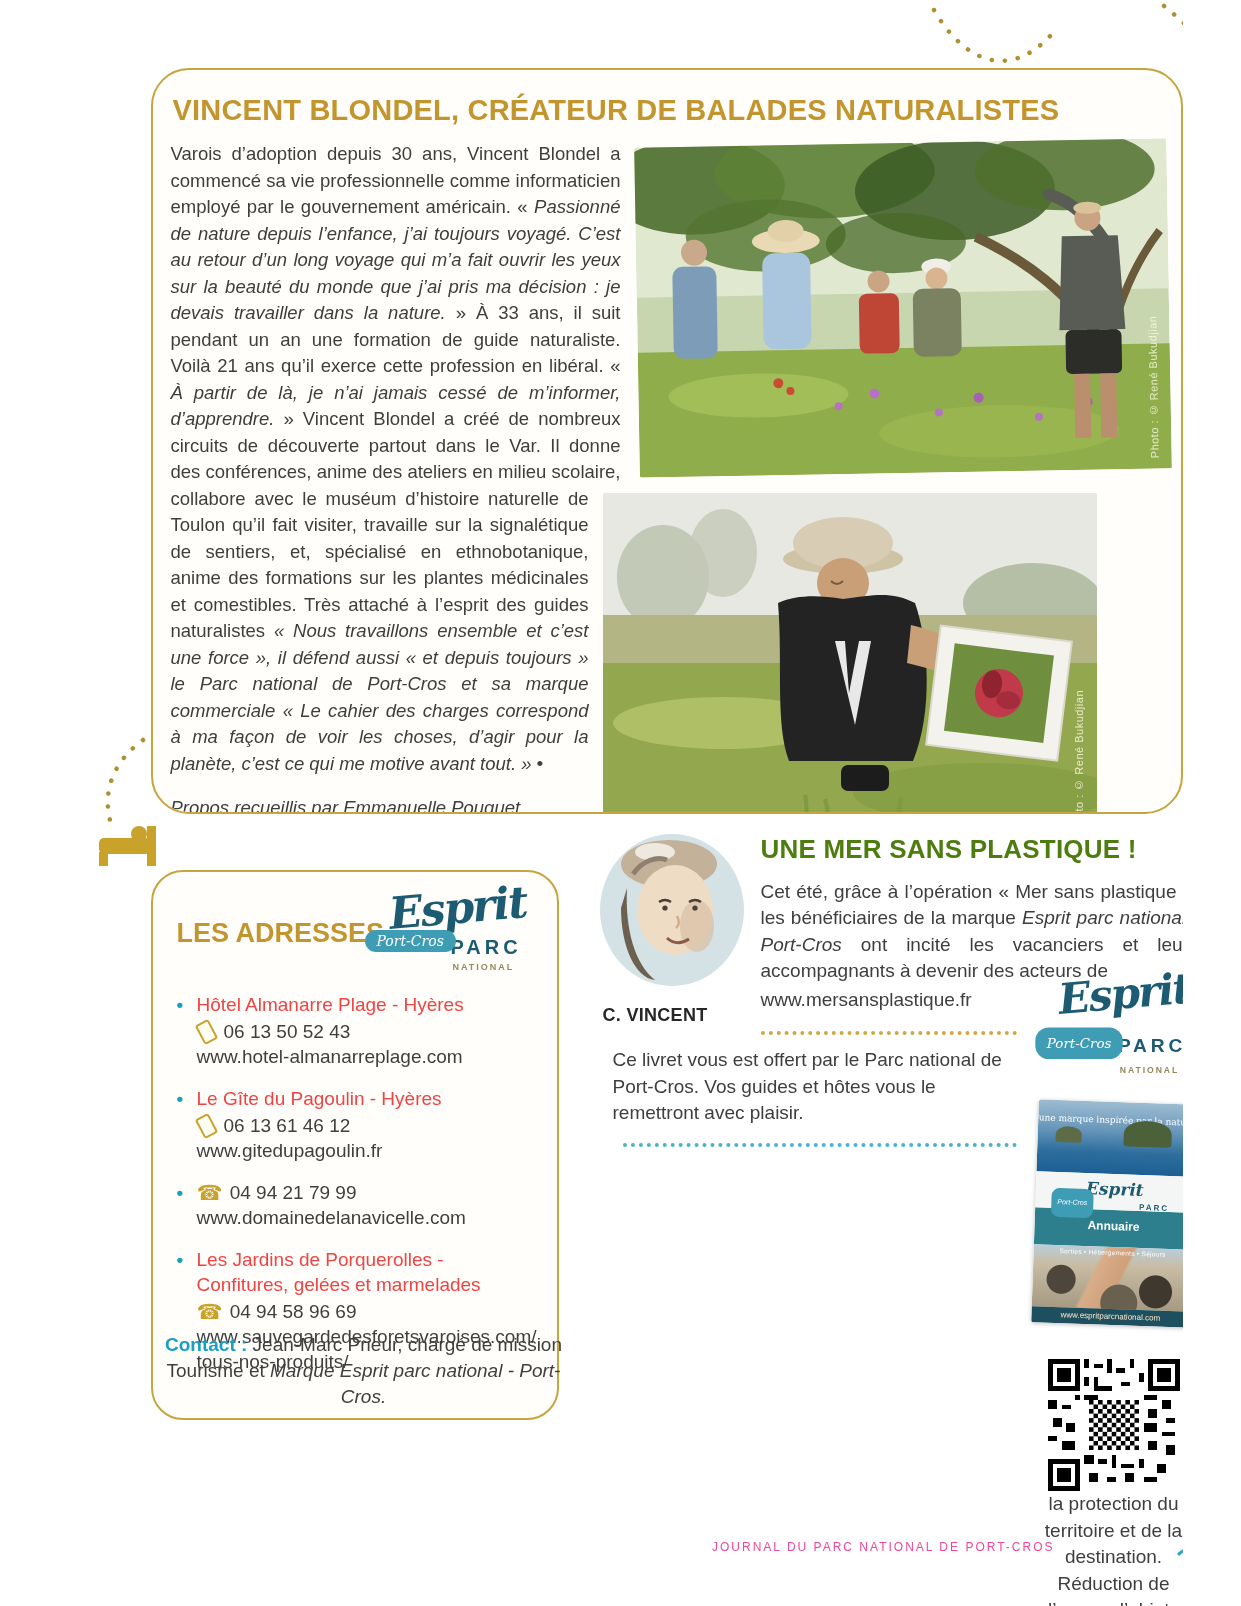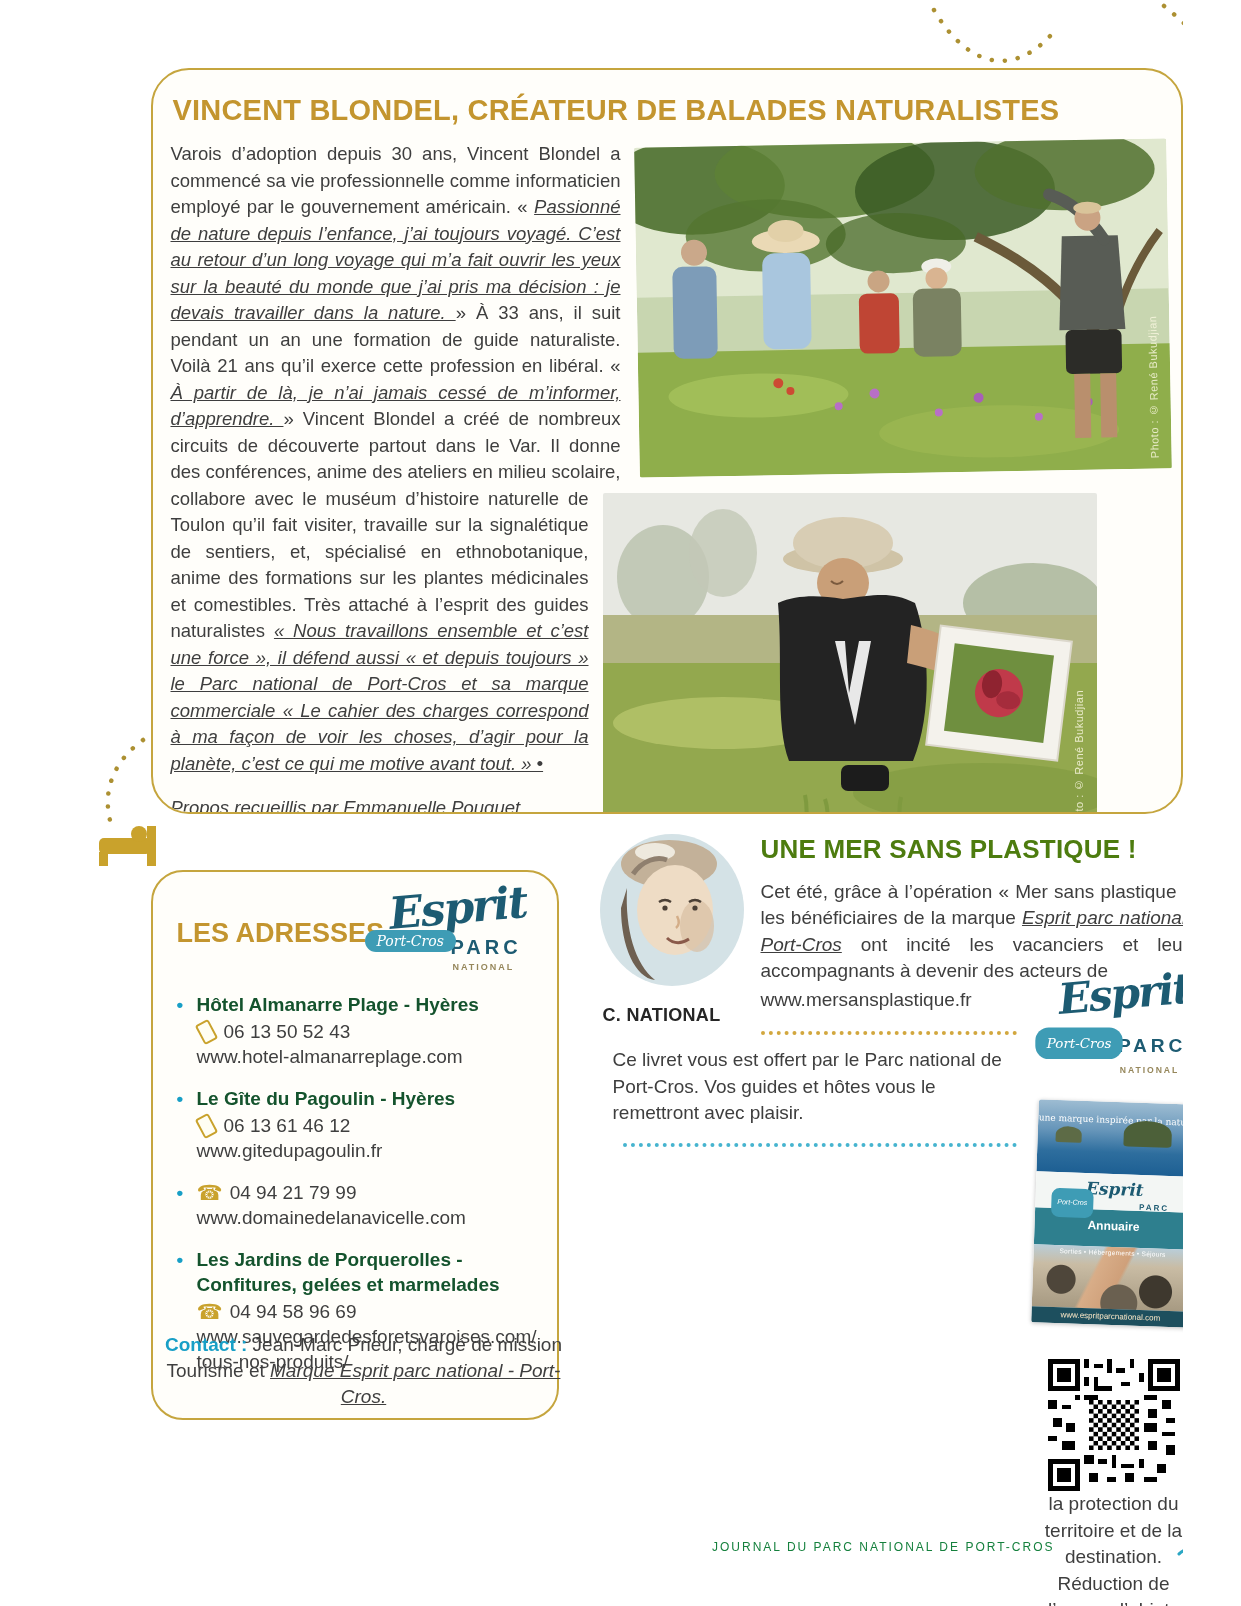--- a/index.html
+++ b/index.html
@@ -1,18 +1,18 @@
 <!DOCTYPE html>
 <html lang="fr"><head>
 <meta charset="utf-8">
 <style>
   html,body{margin:0;padding:0;background:#ffffff;}
   .page{position:relative;width:1124px;height:1606px;margin:0 auto;background:#ffffff;
         font-family:"Liberation Sans",sans-serif;color:#3f3f3f;overflow:hidden;}
-  .i{font-style:italic;text-decoration:underline;}
+  .i{font-style:italic;}
   .b{font-weight:bold;}
 
   
   .dots-tr{position:absolute;left:850px;top:0;}
   .dots-bed{position:absolute;left:28px;top:732px;}
 
   
   .box1{position:absolute;left:92px;top:68px;width:1032px;height:746px;
         border:2px solid #c5a53e;border-radius:38px;background:#fffefa;
         padding:12px 12px 10px 18px;box-sizing:border-box;overflow:hidden;}
@@ -35,21 +35,21 @@
   
   .box2{position:absolute;left:92px;top:870px;width:408px;height:550px;
         border:2px solid #c5a53e;border-radius:32px;background:#fffefa;
         padding:18px 18px 10px 24px;box-sizing:border-box;overflow:hidden;}
   .adr-head{position:relative;height:96px;}
   .adr-head h2{position:absolute;left:0;top:28px;margin:0;font-size:27px;font-weight:800;color:#c3952f;}
   .adr-logo{position:absolute;left:196px;top:0;}
   .adr-list{list-style:none;margin:6px 0 0;padding:0;}
   .adr-list li{position:relative;padding-left:20px;margin-bottom:17px;font-size:19px;line-height:25px;}
   .adr-bullet{position:absolute;left:0;top:0;color:#189fc6;font-weight:bold;}
-  .adr-name{color:#14532d;font-weight:bold;}
+  .adr-name{color:#ef4444;font-weight:normal;}
   .adr-phone{display:flex;align-items:center;margin-top:2px;color:#3f3f3f;}
   .adr-url{color:#3f3f3f;word-break:break-all;}
   .icon-mobile{display:inline-block;width:11px;height:18px;border:2px solid #c9a22c;border-radius:3px;
                transform:rotate(-28deg);margin:0 10px 0 2px;background:#fffef2;}
   .icon-phone{color:#c9a22c;font-size:21px;margin-right:7px;line-height:1;}
 
   
   .esplogo{position:relative;display:inline-block;width:152px;height:94px;}
   .es-script{position:absolute;left:16px;top:-8px;font-family:"DejaVu Serif",serif;font-style:italic;
              font-weight:bold;font-size:44px;color:#1d5b72;transform:rotate(-5deg);letter-spacing:-2px;}
@@ -107,21 +107,21 @@
        linear-gradient(115deg, transparent 38%, #d8ad88 40%, #cfa07a 54%, transparent 56%),
        linear-gradient(#b9cdd8 0%, #c9bca4 30%, #a79a82 100%);}
   .br-url{height:16px;background:#1d4f5e;color:#fde9c8;font-size:8px;line-height:16px;}
 
   
   .qr{display:block;margin:34px auto 0;background:#fff;}
 
   
   .page-num{position:absolute;left:1128px;top:1494px;font-size:21px;color:#8d8d8d;}
   .footer-journal{position:absolute;right:128px;top:1540px;font-size:12px;letter-spacing:2px;
-                  color:#15803d;white-space:nowrap;}
+                  color:#ec4899;white-space:nowrap;}
   .wave{position:absolute;left:1118px;top:1538px;}
 </style>
 </head>
 <body>
 
 <div class="page">
 
   <svg class="dots-tr" width="391" height="150" viewBox="0 0 391 150">
     <path d="M25,10 C60,70 108,78 148,28" fill="none" stroke="#ac9032" stroke-width="4.5" stroke-linecap="round" stroke-dasharray="0.1 13"></path>
     <path d="M255,6 C300,42 332,86 364,134" fill="none" stroke="#ac9032" stroke-width="4.5" stroke-linecap="round" stroke-dasharray="0.1 13"></path>
@@ -285,21 +285,21 @@
         <ellipse cx="78" cy="80" rx="38" ry="45" fill="#eedcc5"></ellipse>
         <ellipse cx="100" cy="96" rx="17" ry="26" fill="#d9bfa2" opacity=".7"></ellipse>
         <path d="M30,58 C28,100 38,134 58,150 C38,148 24,116 24,78 Z" fill="#6e6051"></path>
         <path d="M36,44 C46,30 60,26 70,30" stroke="#8f7f6e" stroke-width="5" fill="none"></path>
         <path d="M62,72 q6,-4 12,0 M92,72 q6,-4 12,0" stroke="#4a3f35" stroke-width="2.5" fill="none"></path>
         <circle cx="68" cy="78" r="2.6" fill="#4a3f35"></circle>
           <circle cx="98" cy="78" r="2.6" fill="#4a3f35"></circle>
         <path d="M70,108 q10,9 22,1" stroke="#8a5a4a" stroke-width="3" fill="none"></path>
         <path d="M80,86 q4,8 -1,12" stroke="#d3ad88" stroke-width="2.5" fill="none"></path>
       </svg>
-      <span class="portrait-label" style="display:block;">C. NATIONAL</span>
+      <span class="portrait-label" style="display:block;">C. VINCENT</span>
     </span>
 
     <h2 class="mer-title">UNE MER SANS PLASTIQUE !</h2>
 
     <p>
       <span>Cet été, grâce à l’opération « Mer sans plastique », les bénéficiaires de la marque </span><span class="i">Esprit parc national - Port-Cros</span><span> ont incité les vacanciers et leurs accompagnants à devenir des acteurs de </span><span class="right-col"><span class="esplogo"><span class="es-script">Esprit</span><span class="es-parc">PARC</span><span class="es-nat">NATIONAL</span><span class="es-badge">Port-Cros</span></span><span class="brochure">
             <span class="br-sea">
               <span class="br-tag">une marque inspirée par la nature</span>
               <span class="isle isle1"></span>
               <span class="isle isle2"></span>

